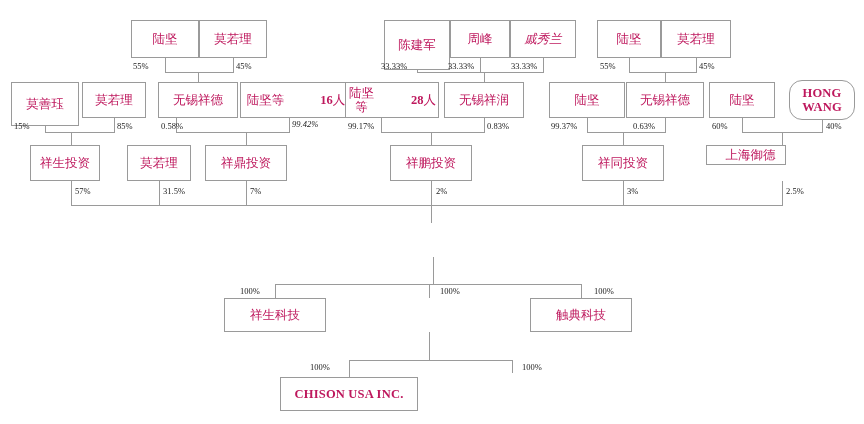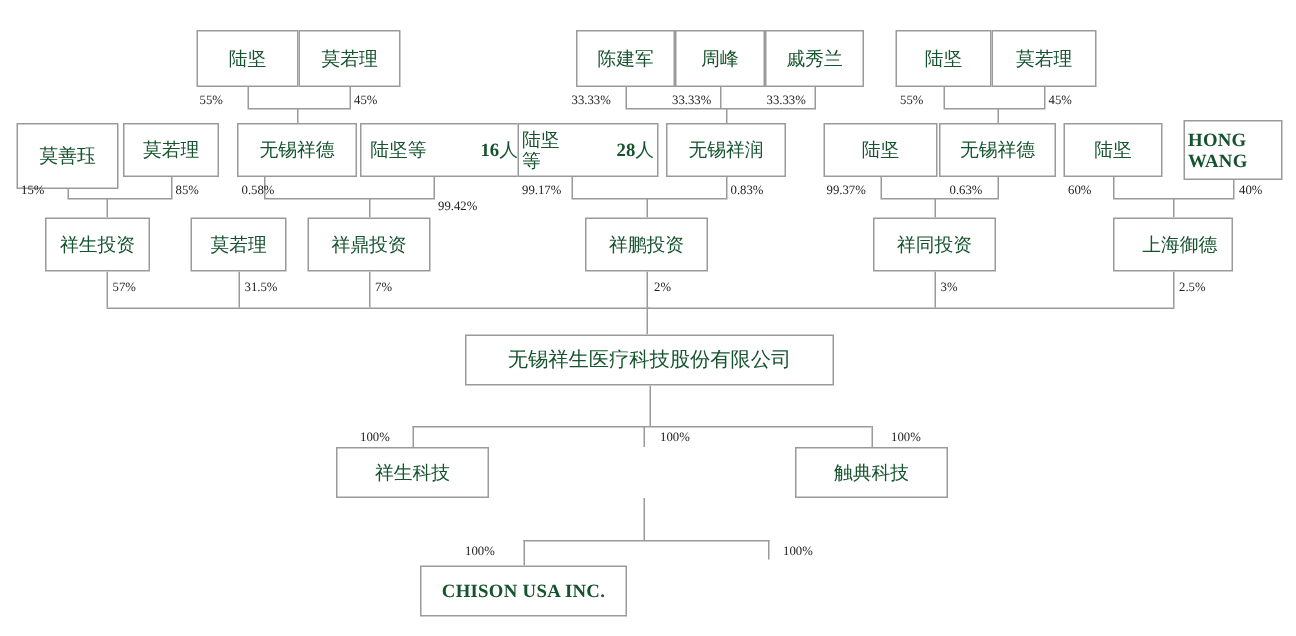--- a/index.html
+++ b/index.html
@@ -16,22 +16,23 @@
     overflow: hidden;
   }
   .node {
     position: absolute;
     box-sizing: border-box;
     border: 1px solid #9a9a9a;
     background: #ffffff;
     display: flex;
     align-items: center;
     justify-content: center;
+    text-align: center;
     font-size: 12.5px;
-    color: #14532d;
+    color: #be185d;
     line-height: 1.15;
     z-index: 3;
     padding: 1px 2px;
   }
   .node.mixed b {
     font-weight: bold;
     margin-left: 36px;
   }
   .node.main {
     font-size: 13.5px;
@@ -58,46 +59,45 @@
   .ln.v { width: 1px; }
 </style>
 </head>
 <body>
 
 <div id="chart-root">
 
   <div class="node" style="left:131px;  top:20px;  width:68px;  height:38px;">陆坚</div>
   <div class="node" style="left:199px;  top:20px;  width:68px;  height:38px;">莫若理</div>
 
-  <div class="node" style="left:384px; top:20px;  width:66px;  height:38px;">陈建军</div>
+  <div class="node" style="left:384px; top:20px;  width:66px;  height:50px;">陈建军</div>
   <div class="node" style="left:450px; top:20px;  width:60px;  height:38px;">周峰</div>
-  <div class="node" style="left:510px; top:20px;  width:66px;  height:38px;">戚秀兰</div>
+  <div class="node" style="left:510px; top:20px;  width:66px;  height:38px;font-style:italic;">戚秀兰</div>
 
   <div class="node" style="left:597px;  top:20px;  width:64px;  height:38px;">陆坚</div>
   <div class="node" style="left:661px;  top:20px;  width:70px;  height:38px;">莫若理</div>
 
   <div class="node" style="left:11px;  top:82px;  width:68px;  height:44px;">莫善珏</div>
   <div class="node" style="left:82px;  top:82px;  width:64px;  height:36px;">莫若理</div>
   <div class="node" style="left:158px; top:82px;  width:80px;  height:36px;">无锡祥德</div>
   <div class="node mixed" style="left:240px; top:82px; width:112px; height:36px;">陆坚等<b>16</b>人</div>
   <div class="node mixed" style="left:345px; top:82px; width:94px; height:36px;">陆坚等<b>28</b>人</div>
   <div class="node" style="left:444px; top:82px;  width:80px;  height:36px;">无锡祥润</div>
   <div class="node" style="left:549px; top:82px;  width:76px;  height:36px;">陆坚</div>
   <div class="node" style="left:626px; top:82px;  width:78px;  height:36px;">无锡祥德</div>
   <div class="node" style="left:709px; top:82px;  width:66px;  height:36px;">陆坚</div>
-  <div class="node latin" style="left:789px; top:80px;  width:66px;  height:40px;">HONG WANG</div>
+  <div class="node latin" style="left:789px; top:80px;  width:66px;  height:40px;border-radius:13px;">HONG WANG</div>
 
   <div class="node" style="left:30px;  top:145px; width:70px; height:36px;">祥生投资</div>
   <div class="node" style="left:127px; top:145px; width:64px; height:36px;">莫若理</div>
   <div class="node" style="left:205px; top:145px; width:82px; height:36px;">祥鼎投资</div>
   <div class="node" style="left:390px; top:145px; width:82px; height:36px;">祥鹏投资</div>
   <div class="node" style="left:582px; top:145px; width:82px; height:36px;">祥同投资</div>
-  <div class="node" style="left:742px; top:145px; width:80px; height:36px;padding-left:11px;">上海御德</div>
-
-  <div class="node main" style="left:310px; top:223px; width:246px; height:34px;">无锡祥生医疗科技股份有限公司</div>
+  <div class="node" style="left:706px; top:145px; width:80px; height:20px;padding-left:11px;">上海御德</div>
+
 
   <div class="node" style="left:224px; top:298px; width:102px; height:34px;">祥生科技</div>
   <div class="node latin" style="left:280px; top:377px; width:138px; height:34px;">CHISON USA INC.</div>
 
   <div class="node" style="left:530px; top:298px; width:102px; height:34px;">触典科技</div>
 
   <div class="ln v" style="left:165px; top:58px;  height:14px;"></div>
   <div class="ln v" style="left:233px; top:58px;  height:14px;"></div>
   <div class="ln h" style="left:165px; top:72px;  width:69px;"></div>
   <div class="ln v" style="left:198px; top:72px;  height:10px;"></div>
@@ -167,21 +167,21 @@
   <div class="pct" style="left:381px; top:61px;">33.33%</div>
   <div class="pct" style="left:448px; top:61px;">33.33%</div>
   <div class="pct" style="left:511px; top:61px;">33.33%</div>
 
   <div class="pct" style="left:600px; top:61px;">55%</div>
   <div class="pct" style="left:699px; top:61px;">45%</div>
 
   <div class="pct" style="left:14px;  top:121px;">15%</div>
   <div class="pct" style="left:117px; top:121px;">85%</div>
   <div class="pct" style="left:161px; top:121px;">0.58%</div>
-  <div class="pct" style="left:292px; top:132px;">99.42%</div>
+  <div class="pct" style="left:292px; top:119px;font-style:italic;">99.42%</div>
   <div class="pct" style="left:348px; top:121px;">99.17%</div>
   <div class="pct" style="left:487px; top:121px;">0.83%</div>
   <div class="pct" style="left:551px; top:121px;">99.37%</div>
   <div class="pct" style="left:633px; top:121px;">0.63%</div>
   <div class="pct" style="left:712px; top:121px;">60%</div>
   <div class="pct" style="left:826px; top:121px;">40%</div>
 
   <div class="pct" style="left:75px;  top:186px;">57%</div>
   <div class="pct" style="left:163px; top:186px;">31.5%</div>
   <div class="pct" style="left:250px; top:186px;">7%</div>

